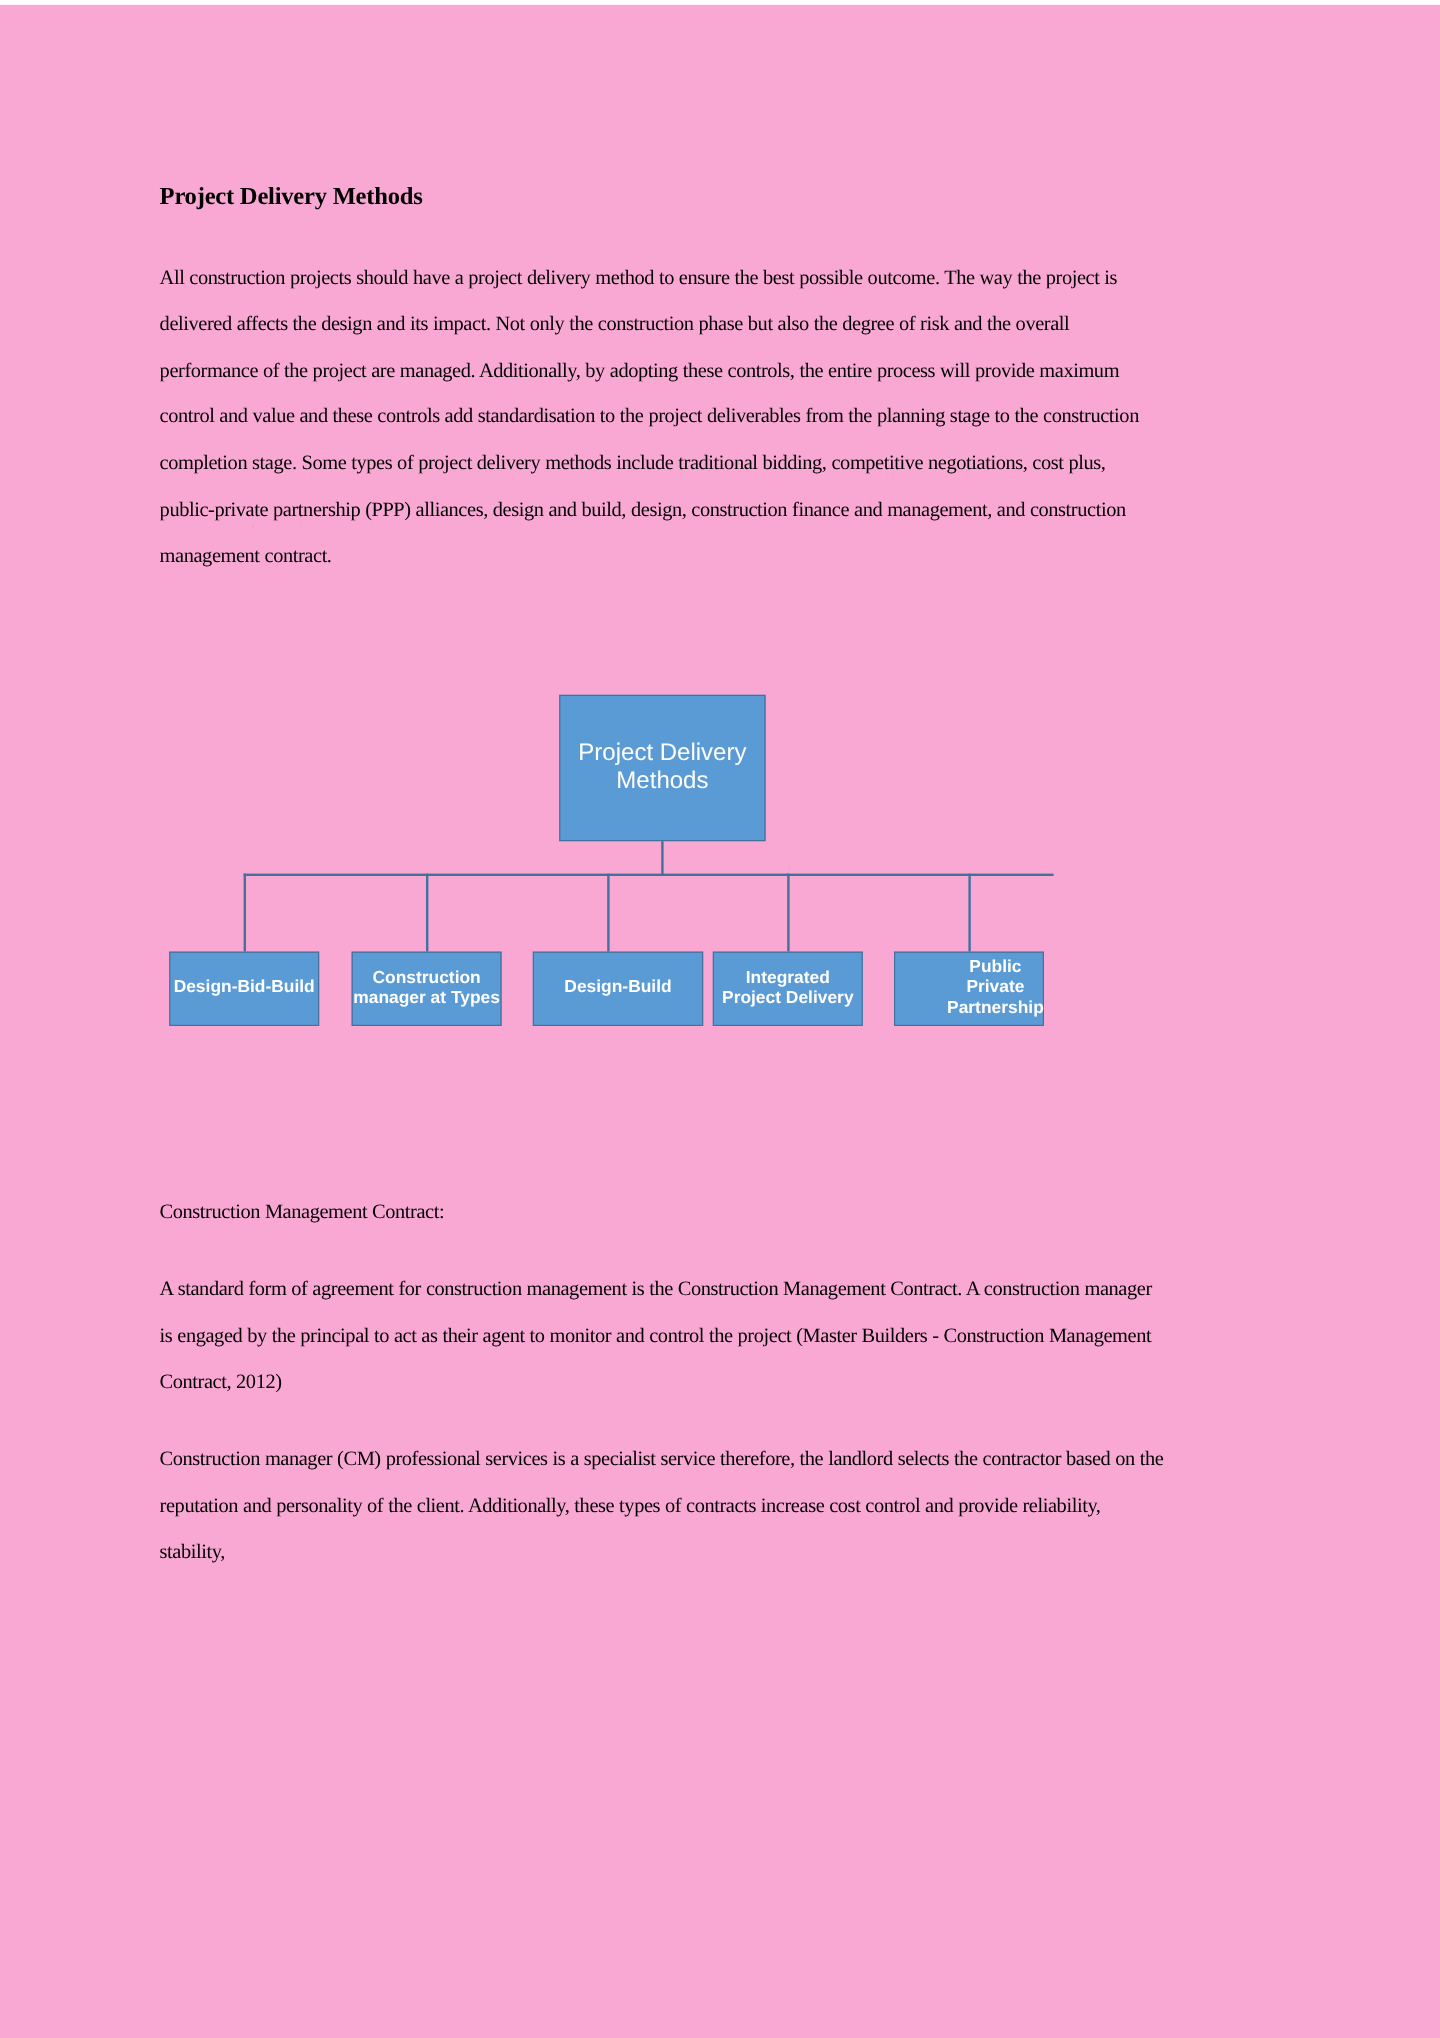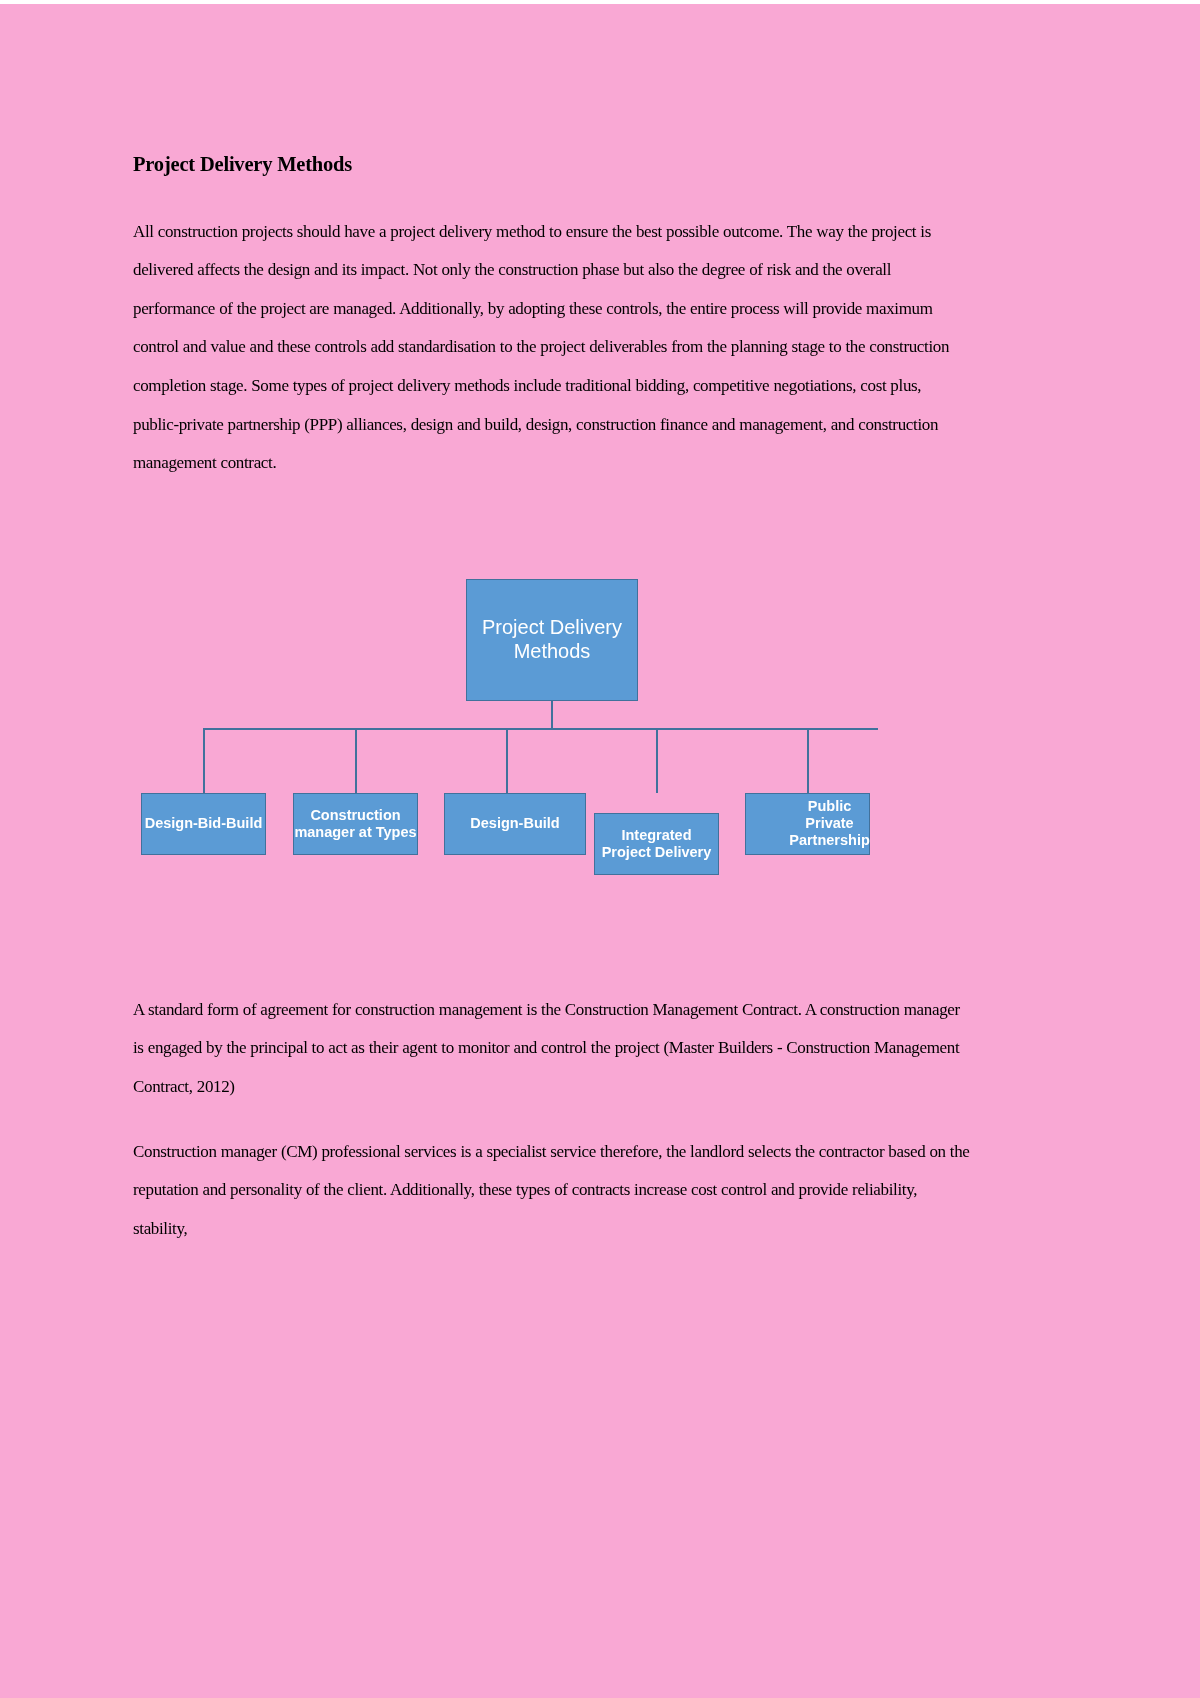--- a/index.html
+++ b/index.html
@@ -97,21 +97,21 @@
   .node.child {
     top: 214px;
     height: 62px;
     font-size: 14.5px;
     font-weight: 600;
   }
 
   .node.c0 { left: 8px;   width: 125px; }
   .node.c1 { left: 160px; width: 125px; }
   .node.c2 { left: 311px; width: 142px; }
-  .node.c3 { left: 461px; width: 125px; margin-top: 20px; }
+  .node.c3 { left: 461px; width: 125px; }
   .node.c4 { left: 612px; width: 125px; padding-left: 44px; }
 
   .conn {
     position: absolute;
     background: #41719C;
   }
   .conn.v-root {
     left: 418px;
     top: 122px;
     width: 2px;
@@ -183,19 +183,20 @@
         <div class="node child c3">Integrated Project Delivery</div>
         <div class="node child c4">Public Private Partnership</div>
 
       </div>
 
 
     </div>
 
     <div class="spacer-after-figure"></div>
 
+    <p class="doc-para">Construction Management Contract:</p>
 
     <p class="doc-para">A standard form of agreement for construction management is the Construction Management Contract. A construction manager is engaged by the principal to act as their agent to monitor and control the project (Master Builders - Construction Management Contract, 2012)</p>
 
     <p class="doc-para">Construction manager (CM) professional services is a specialist service therefore, the landlord selects the contractor based on the reputation and personality of the client. Additionally, these types of contracts increase cost control and provide reliability, stability,</p>
 
   </div>
 </div>
 
 </body></html>

